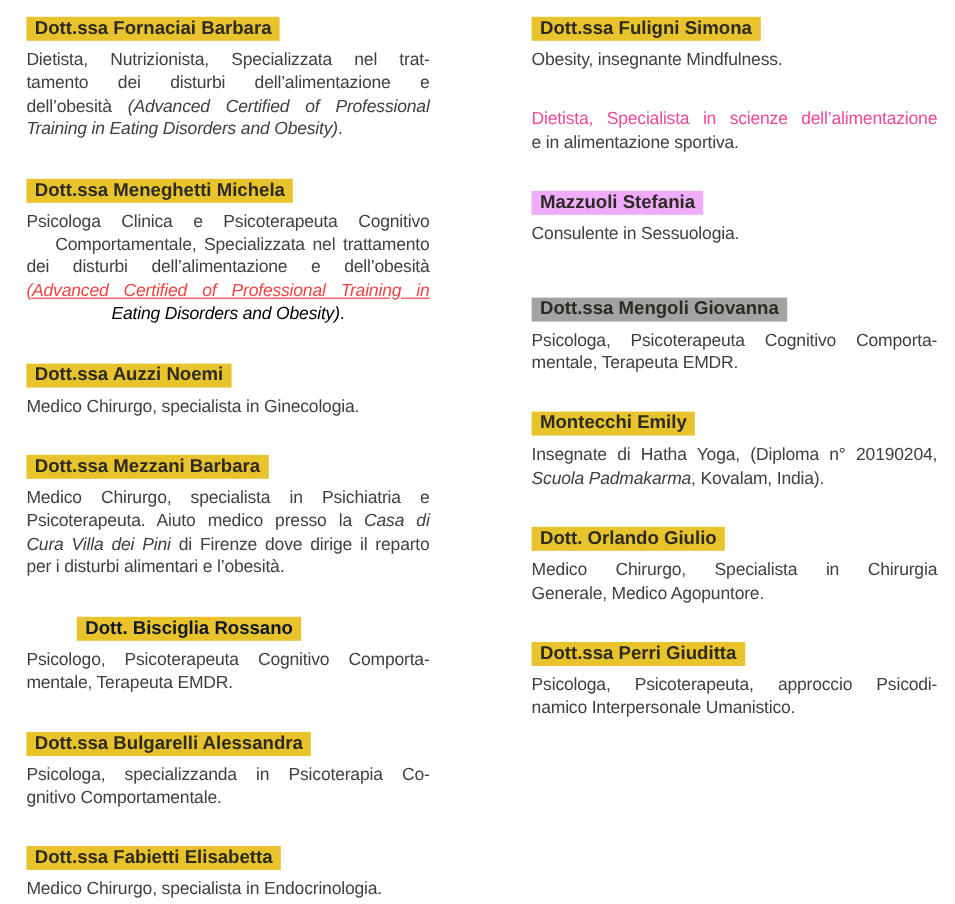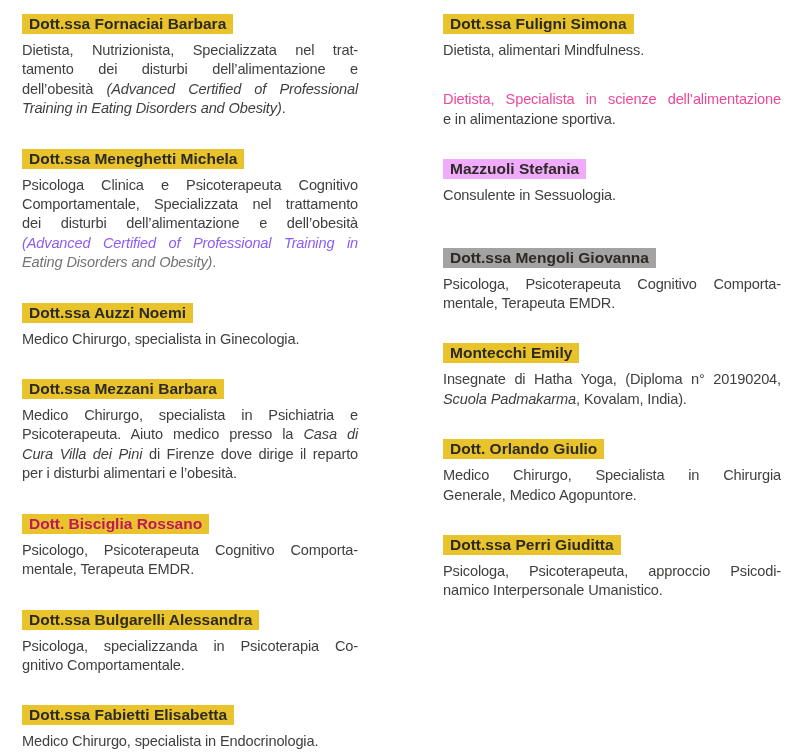--- a/index.html
+++ b/index.html
@@ -60,43 +60,43 @@
           <div class="line just" style="color: rgb(63, 63, 62);"><span>Dietista, Nutrizionista, Specializzata nel trat-</span></div>
           <div class="line just" style="color: rgb(63, 63, 62);"><span>tamento dei disturbi dell’alimentazione e</span></div>
           <div class="line just" style="color: rgb(63, 63, 62);"><span>dell’obesità </span><i>(Advanced Certified of Professional</i></div>
           <div class="line" style="color: rgb(63, 63, 62);"><i>Training in Eating Disorders and Obesity)</i><span>.</span></div>
         </div>
       </section>
       <section class="entry">
         <div class="entry-name-row"><span class="entry-name" style="background: rgb(233, 195, 43); color: rgb(45, 42, 36);">Dott.ssa Meneghetti Michela</span></div>
         <div class="entry-desc">
           <div class="line just" style="color: rgb(63, 63, 62);"><span>Psicologa Clinica e Psicoterapeuta Cognitivo</span></div>
-          <div class="line just" style="color: rgb(63, 63, 62);"><span>Comportamentale, Specializzata nel trattamento</span></div>
+          <div class="line just" style="color: rgb(63, 63, 62); margin-left: 24px;"><span>Comportamentale, Specializzata nel trattamento</span></div>
           <div class="line just" style="color: rgb(63, 63, 62);"><span>dei disturbi dell’alimentazione e dell’obesità</span></div>
-          <div class="line just" style="color: #8b5cf6;"><i>(Advanced Certified of Professional Training in</i></div>
-          <div class="line" style="color: #737373;"><i>Eating Disorders and Obesity)</i><span>.</span></div>
+          <div class="line just" style="color: #ef4444; text-decoration: underline;"><i>(Advanced Certified of Professional Training in</i></div>
+          <div class="line" style="color: #000000; text-align: center;"><i>Eating Disorders and Obesity)</i><span>.</span></div>
         </div>
       </section>
       <section class="entry">
         <div class="entry-name-row"><span class="entry-name" style="background: rgb(233, 195, 43); color: rgb(45, 42, 36);">Dott.ssa Auzzi Noemi</span></div>
         <div class="entry-desc">
           <div class="line" style="color: rgb(63, 63, 62);"><span>Medico Chirurgo, specialista in Ginecologia.</span></div>
         </div>
       </section>
       <section class="entry">
         <div class="entry-name-row"><span class="entry-name" style="background: rgb(233, 195, 43); color: rgb(45, 42, 36);">Dott.ssa Mezzani Barbara</span></div>
         <div class="entry-desc">
           <div class="line just" style="color: rgb(63, 63, 62);"><span>Medico Chirurgo, specialista in Psichiatria e</span></div>
           <div class="line just" style="color: rgb(63, 63, 62);"><span>Psicoterapeuta. Aiuto medico presso la </span><i>Casa di</i></div>
           <div class="line just" style="color: rgb(63, 63, 62);"><i>Cura Villa dei Pini</i><span> di Firenze dove dirige il reparto</span></div>
           <div class="line" style="color: rgb(63, 63, 62);"><span>per i disturbi alimentari e l’obesità.</span></div>
         </div>
       </section>
       <section class="entry">
-        <div class="entry-name-row"><span class="entry-name" style="background: rgb(233, 195, 43); color: #be185d;">Dott. Bisciglia Rossano</span></div>
+        <div class="entry-name-row"><span class="entry-name" style="background: rgb(233, 195, 43); color: #0f172a; margin-left: 42px;">Dott. Bisciglia Rossano</span></div>
         <div class="entry-desc">
           <div class="line just" style="color: rgb(63, 63, 62);"><span>Psicologo, Psicoterapeuta Cognitivo Comporta-</span></div>
           <div class="line" style="color: rgb(63, 63, 62);"><span>mentale, Terapeuta EMDR.</span></div>
         </div>
       </section>
       <section class="entry">
         <div class="entry-name-row"><span class="entry-name" style="background: rgb(233, 195, 43); color: rgb(45, 42, 36);">Dott.ssa Bulgarelli Alessandra</span></div>
         <div class="entry-desc">
           <div class="line just" style="color: rgb(63, 63, 62);"><span>Psicologa, specializzanda in Psicoterapia Co-</span></div>
           <div class="line" style="color: rgb(63, 63, 62);"><span>gnitivo Comportamentale.</span></div>
@@ -106,21 +106,21 @@
         <div class="entry-name-row"><span class="entry-name" style="background: rgb(233, 195, 43); color: rgb(45, 42, 36);">Dott.ssa Fabietti Elisabetta</span></div>
         <div class="entry-desc">
           <div class="line" style="color: rgb(63, 63, 62);"><span>Medico Chirurgo, specialista in Endocrinologia.</span></div>
         </div>
       </section>
     </div>
   <div class="col col-right" id="col-right">
       <section class="entry">
         <div class="entry-name-row"><span class="entry-name" style="background: rgb(233, 195, 43); color: rgb(45, 42, 36);">Dott.ssa Fuligni Simona</span></div>
         <div class="entry-desc">
-          <div class="line" style="color: rgb(63, 63, 62);"><span>Dietista, alimentari Mindfulness.</span></div>
+          <div class="line" style="color: rgb(63, 63, 62);"><span>Obesity, insegnante Mindfulness.</span></div>
         </div>
       </section>
       <section class="entry">
         <div class="entry-desc">
           <div class="line just" style="color: #ec4899;"><span>Dietista, Specialista in scienze dell’alimentazione</span></div>
           <div class="line" style="color: rgb(63, 63, 62);"><span>e in alimentazione sportiva.</span></div>
         </div>
       </section>
       <section class="entry">
         <div class="entry-name-row"><span class="entry-name" style="background: #f0abfc; color: rgb(45, 42, 36);">Mazzuoli Stefania</span></div>

